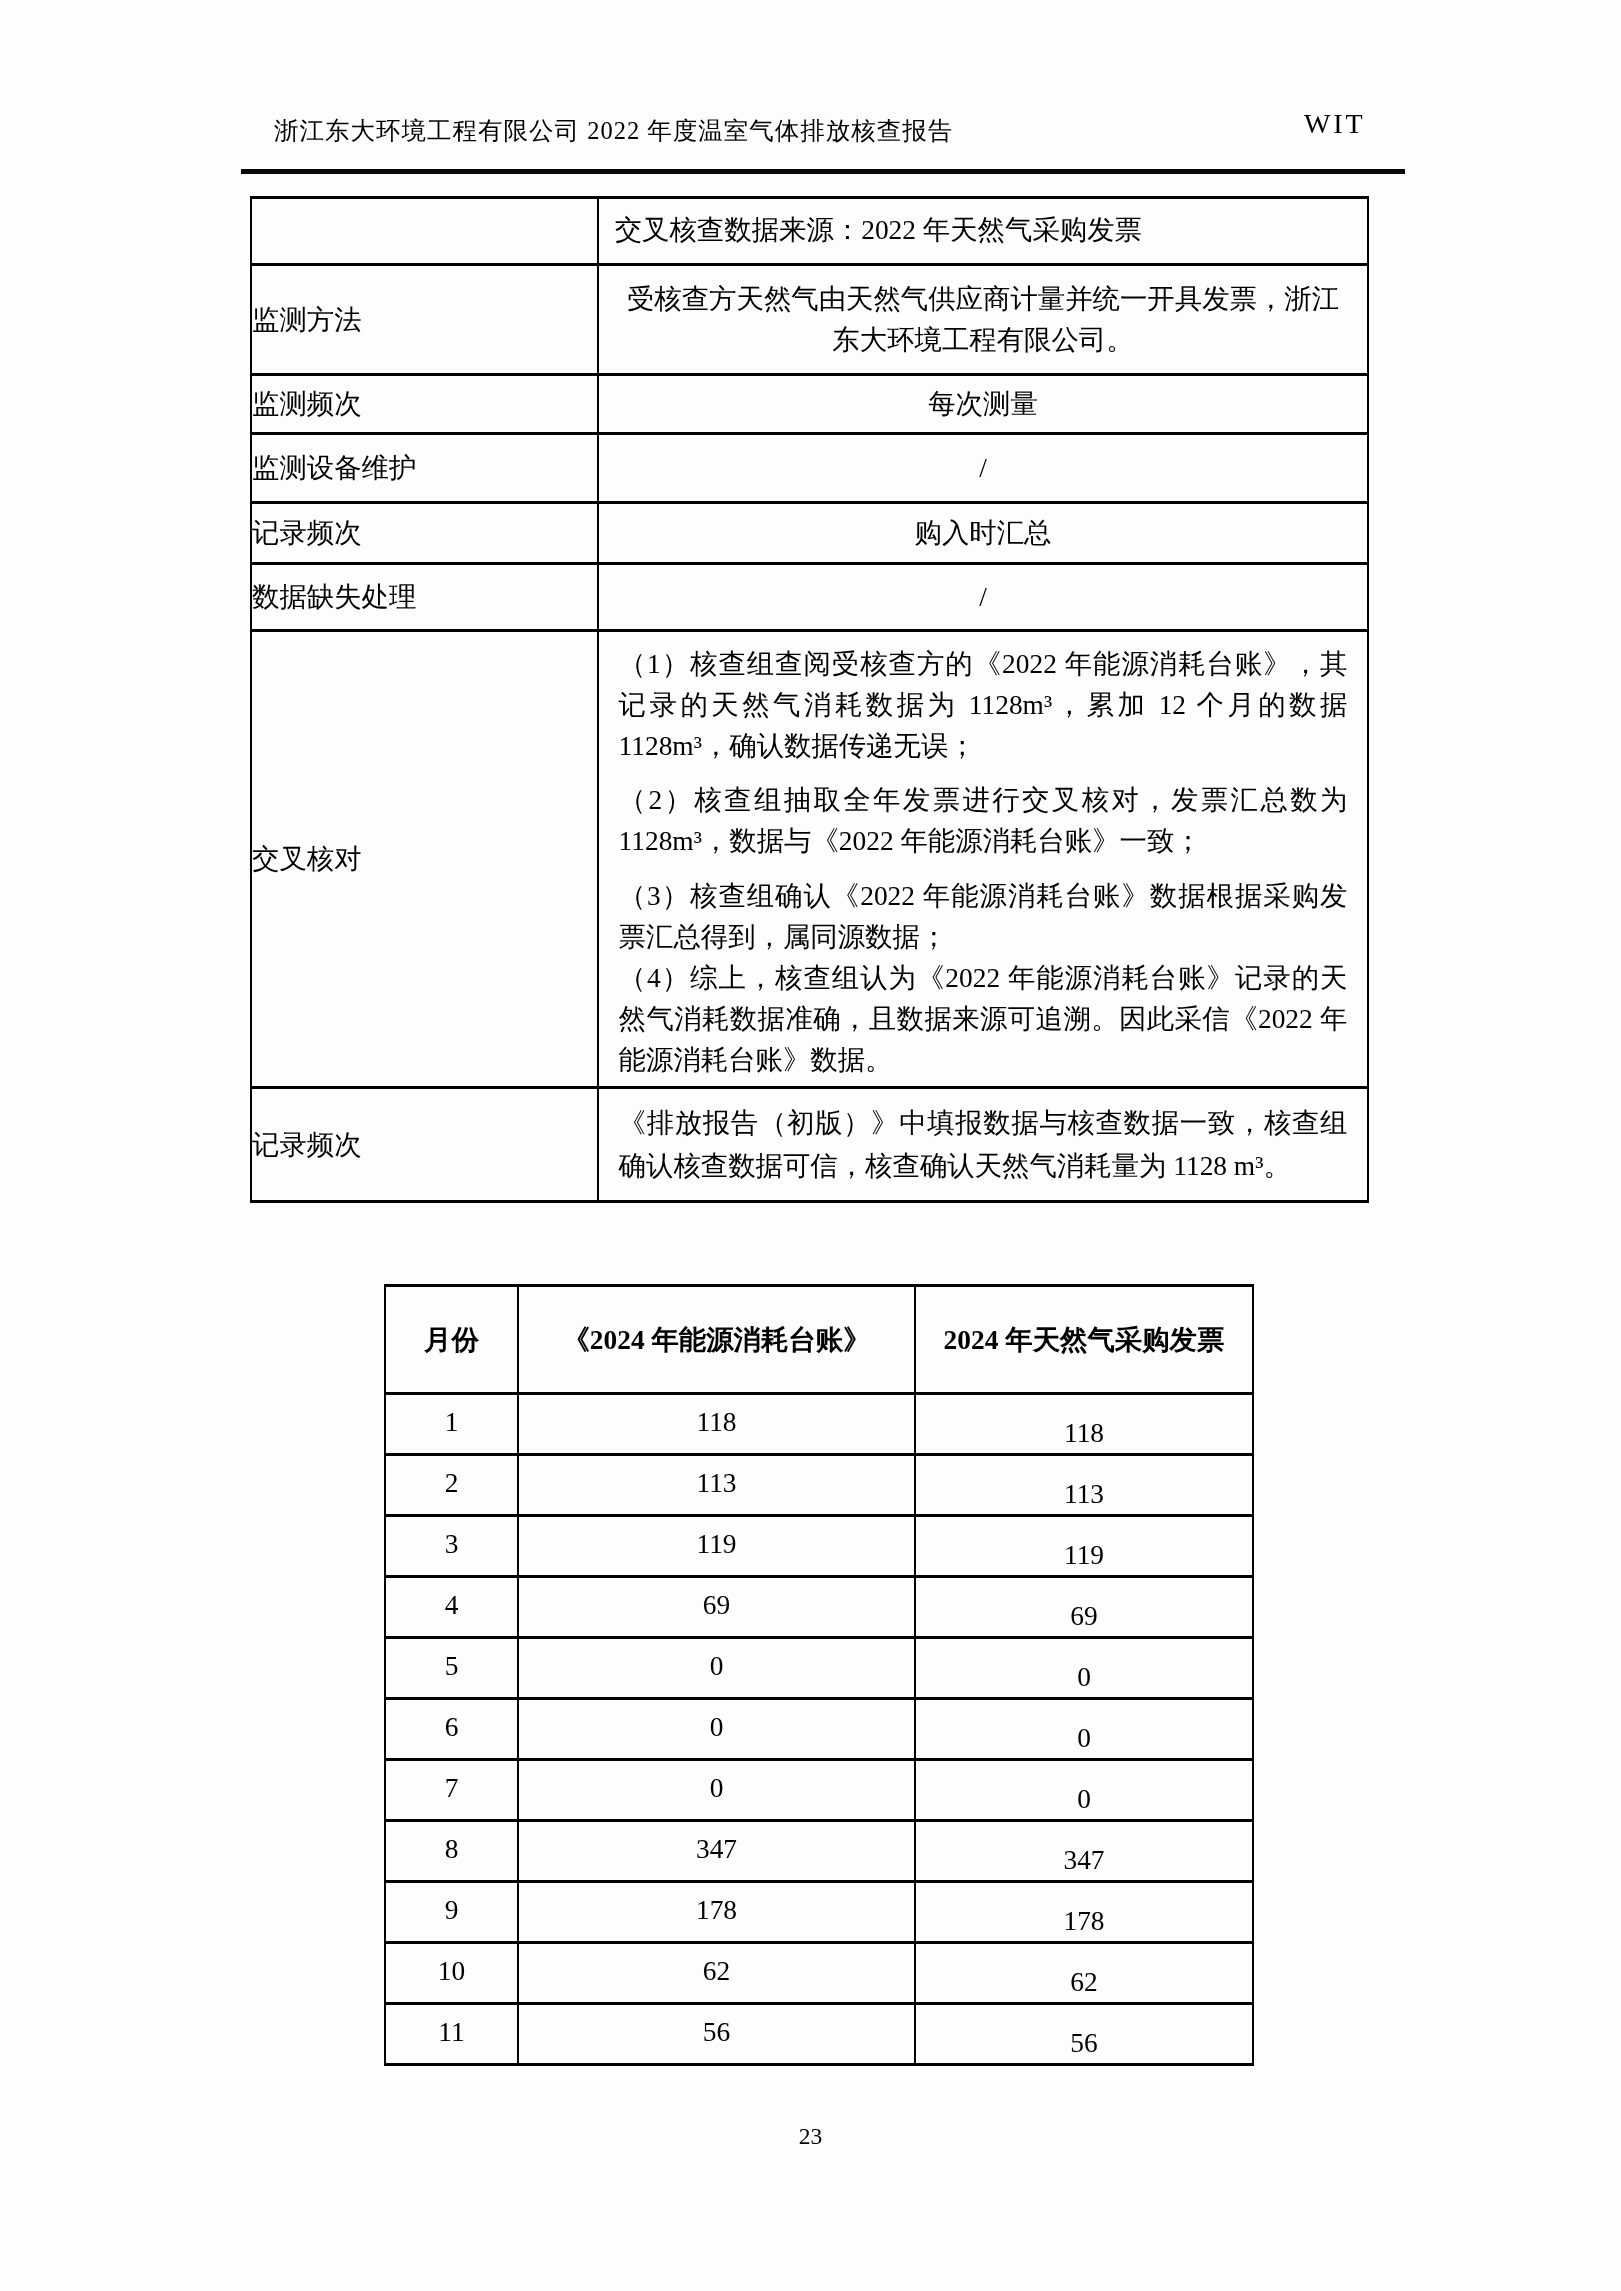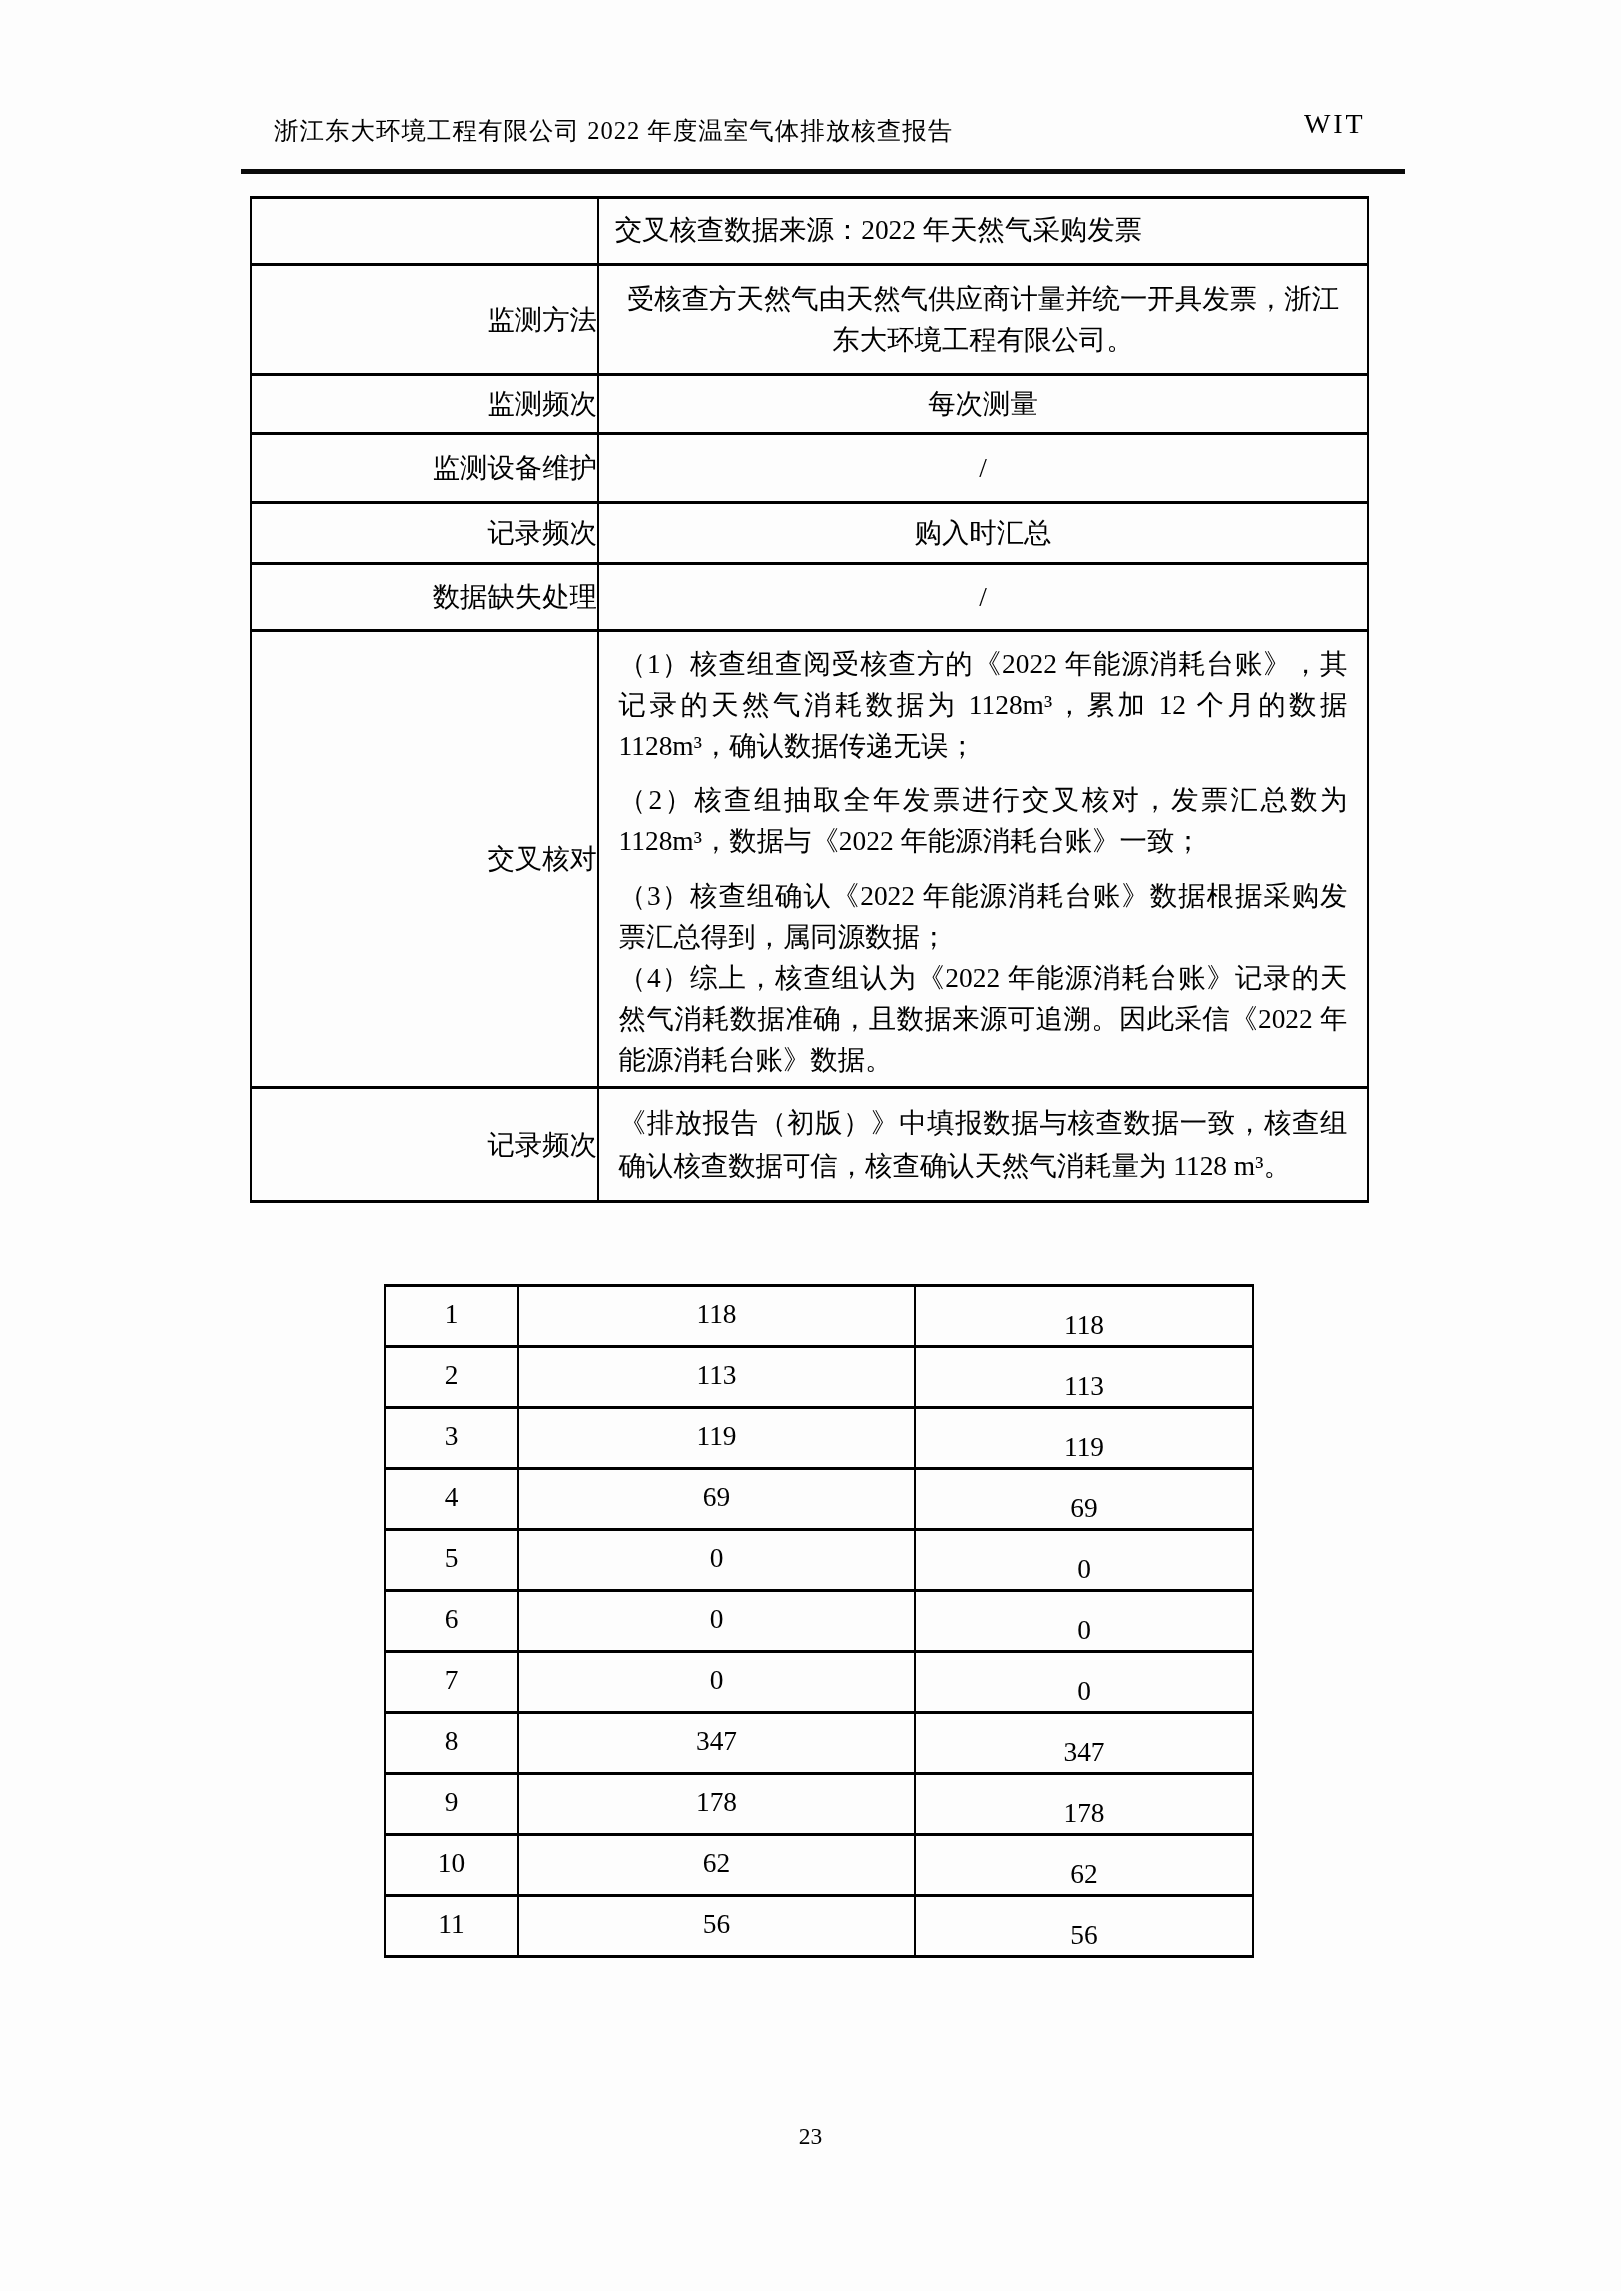--- a/index.html
+++ b/index.html
@@ -26,21 +26,21 @@
     width:1164px; height:4.9px; background:#0a0a0a;
   }
   
   table { border-collapse:collapse; table-layout:fixed; }
   .t1 { position:absolute; left:250px; top:196px; width:1117px; }
   .t1 td {
     border:2px solid #000;
     border-top-width:3.9px; border-bottom-width:3.9px;
     font-size:27.4px; padding:0; overflow:hidden;
   }
-  .t1 .lab { text-align:right; vertical-align:middle; }
+  .t1 .lab { text-align:left; vertical-align:middle; }
   .t1 .ctr { text-align:center; vertical-align:middle; padding:0 19.6px; line-height:41px; }
   .t1 .topleft { text-align:left; vertical-align:top; padding:11.8px 15.7px; line-height:39px; }
   .t1 .block  { text-align:justify; vertical-align:top; padding:11.8px 19.6px 0 19.6px; line-height:41px; }
   .t1 .block p { margin:0; }
   .t1 .block p.gap { margin-bottom:13.7px; }
   .t1 .concl { text-align:justify; vertical-align:middle; padding:5.9px 19.6px; line-height:43px; }
   
   .t2-title {
     position:absolute; left:384px; top:1229px; width:868px;
     text-align:center; font-weight:bold; font-size:30px; letter-spacing:1px;
@@ -118,20 +118,25 @@
     </table>
 
 
   <table class="t2">
     <colgroup>
         <col style="width:133px">
         <col style="width:397px">
         <col style="width:338px">
       </colgroup>
     <tbody>
+        <tr style="height:108px">
+      <th>月份</th>
+      <th>《2024 年能源消耗台账》</th>
+      <th>2024 年天然气采购发票</th>
+    </tr>
     <tr style="height:61px">
       <td class="c1"><span>1</span></td>
       <td class="c2"><span>118</span></td>
       <td class="c3"><span>118</span></td>
     </tr>
     <tr style="height:61px">
       <td class="c1"><span>2</span></td>
       <td class="c2"><span>113</span></td>
       <td class="c3"><span>113</span></td>
     </tr>

